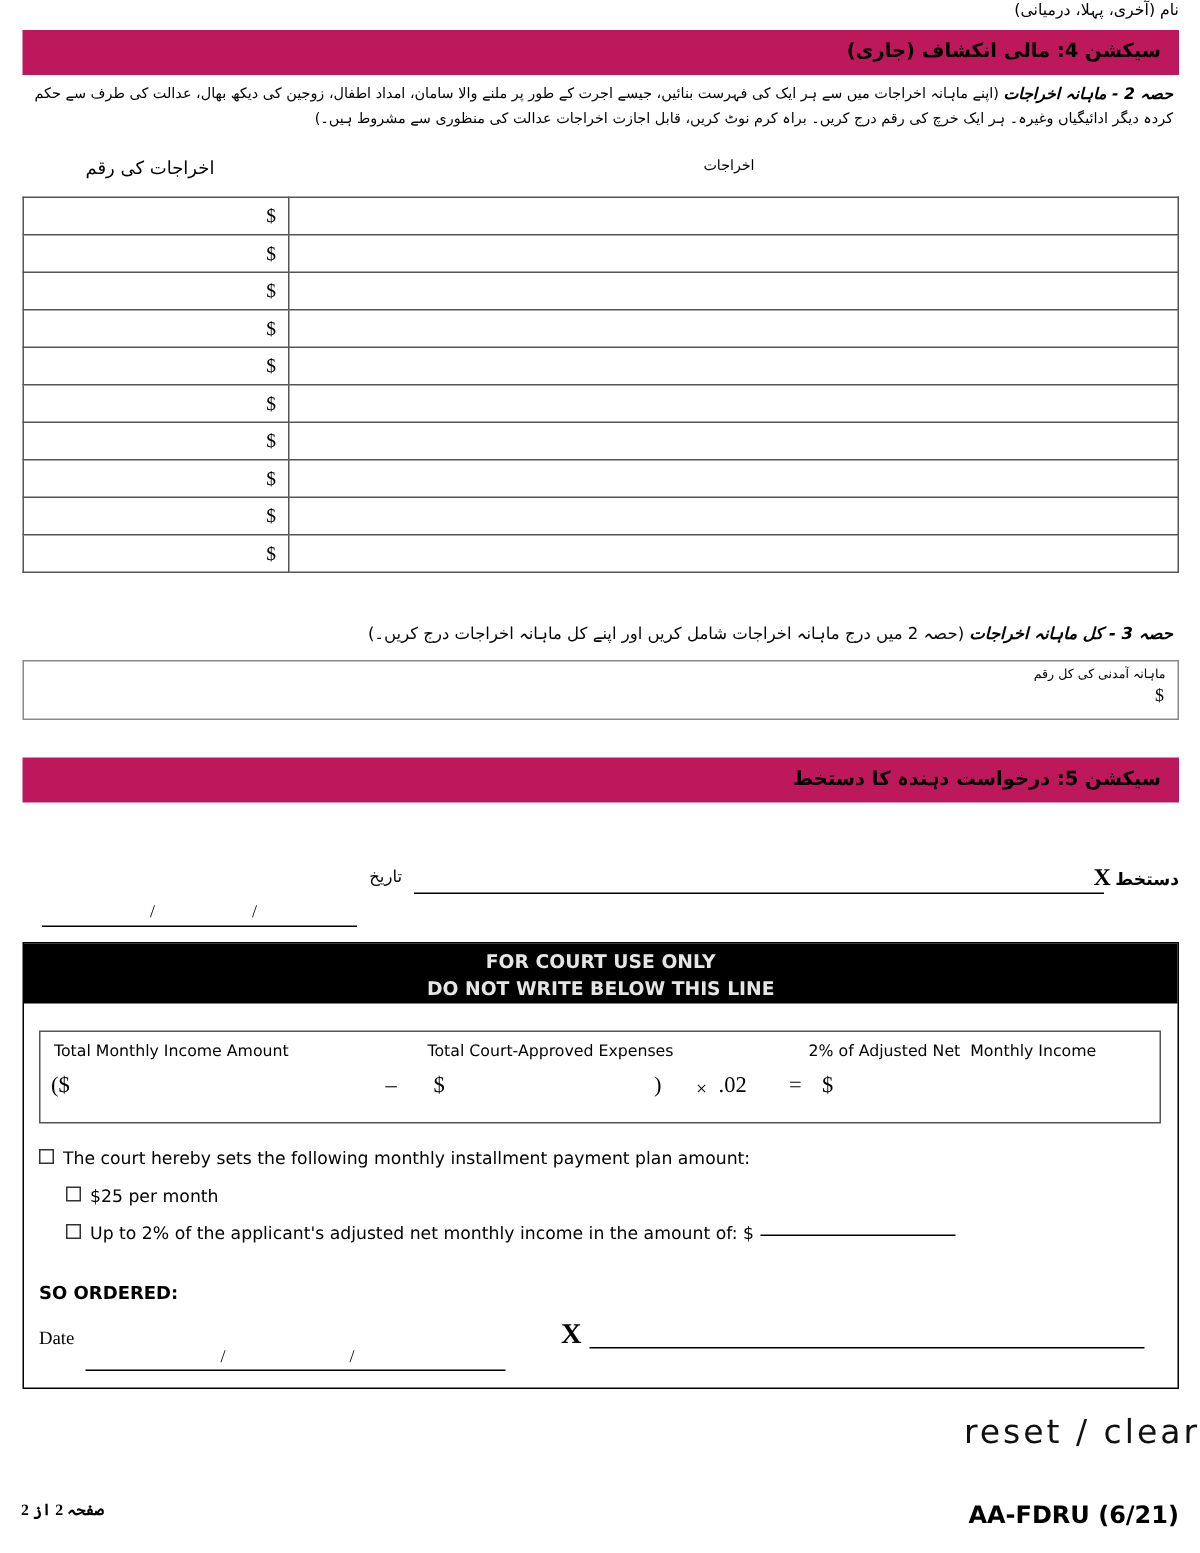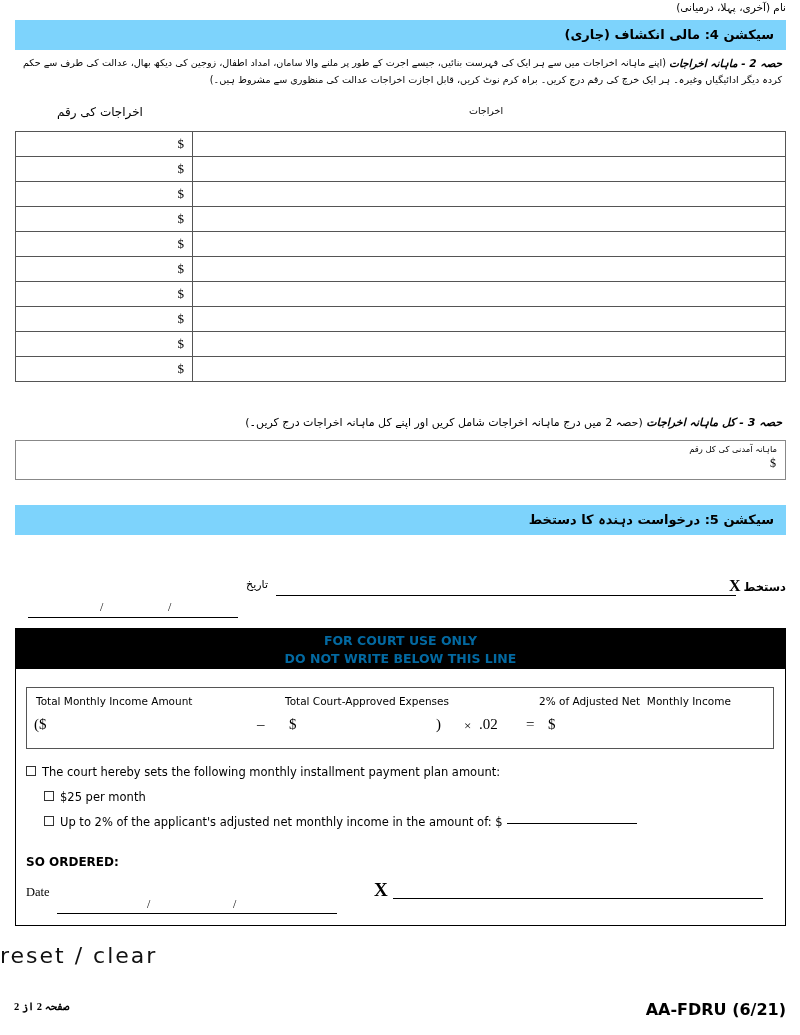--- a/index.html
+++ b/index.html
@@ -33,21 +33,21 @@
     font-size: 10.5px;
     line-height: 15px;
     font-family: "DejaVu Sans", "Liberation Sans", sans-serif;
   }
 
   
   .section-bar {
     position: absolute;
     left: 15px;
     width: 771px;
-    background: #7dd3fc;
+    background: #be185d;
     direction: rtl;
     text-align: right;
     box-sizing: border-box;
     padding: 6px 12px 7px 12px;
     font-family: "DejaVu Sans", "Liberation Sans", sans-serif;
     font-weight: bold;
     font-size: 13px;
     line-height: 17px;
   }
   #section4-bar { top: 20px; height: 30px; }
@@ -234,21 +234,21 @@
     text-align: left;
     font-family: "DejaVu Sans", "Liberation Sans", sans-serif;
   }
   #court-black-header {
     position: absolute;
     top: 0;
     left: 0;
     width: 769px;
     height: 40px;
     background: #000;
-    color: #0369a1;
+    color: #e5e5e5;
     text-align: center;
     font-weight: bold;
     font-size: 12.5px;
     line-height: 18px;
     padding-top: 3px;
     box-sizing: border-box;
   }
   #calc-box {
     position: absolute;
     top: 58px;
@@ -361,21 +361,21 @@
     font-size: 11.5px;
     font-weight: bold;
   }
 
   
   #reset-clear {
     position: absolute;
     top: 943px;
     left: 0;
     width: 800px;
-    text-align: left;
+    text-align: right;
     font-family: "DejaVu Sans", "Liberation Sans", sans-serif;
     font-size: 22px;
     letter-spacing: 2px;
     color: #111;
     cursor: pointer;
   }
 
   
   #footer-left {
     position: absolute;

